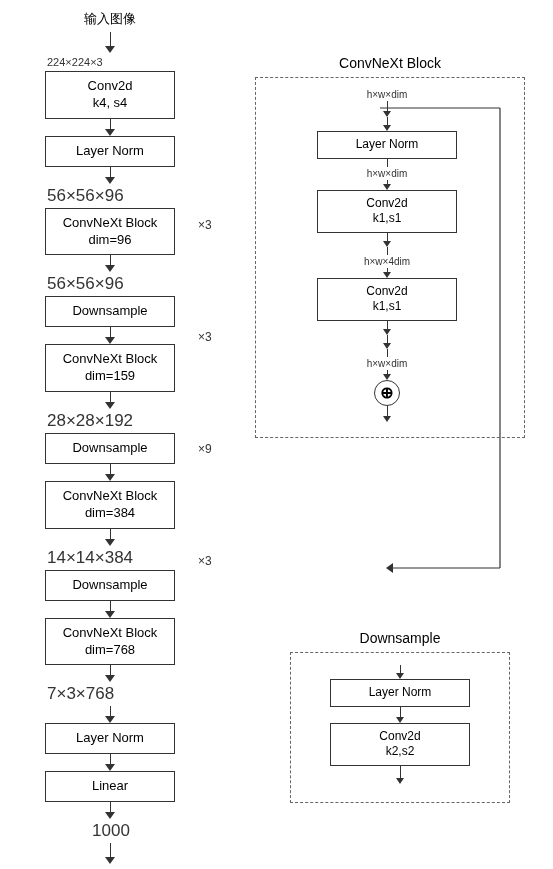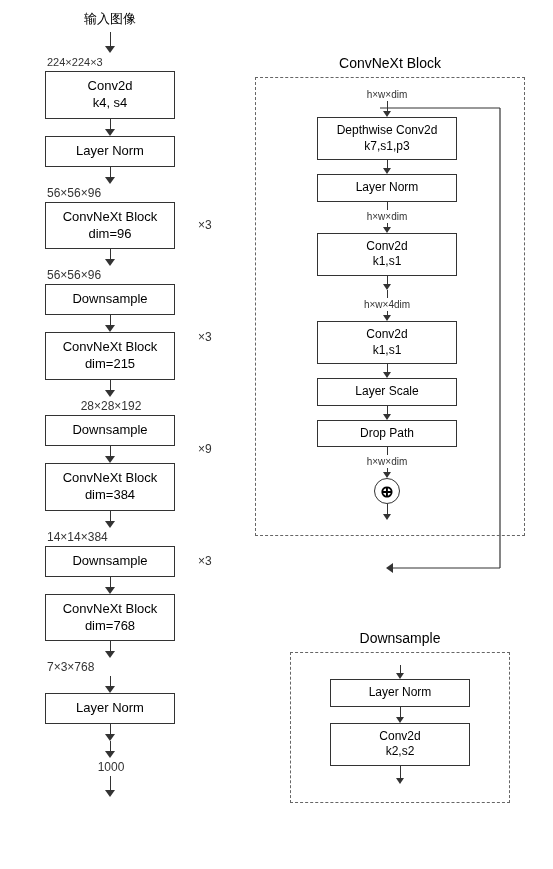--- a/index.html
+++ b/index.html
@@ -49,21 +49,21 @@
     .arrow-tip {
       width: 0;
       height: 0;
       border-left: 5px solid transparent;
       border-right: 5px solid transparent;
       border-top: 7px solid #333;
       margin: 0 auto;
     }
 
     .dim-label {
-      font-size: 12px;
+      font-size: 17px;
       color: #333;
       text-align: left;
       width: 100%;
       padding-left: 2px;
       margin: 2px 0;
     }
 
     .right-col {
       display: flex;
       flex-direction: column;
@@ -180,27 +180,27 @@
 
     <div class="node">
       <div>Downsample</div>
     </div>
 
     <div class="arrow-down" style="height:10px;"></div>
     <div class="arrow-tip"></div>
 
     <div class="node">
       <div>ConvNeXt Block</div>
-      <div>dim=215</div>
-    </div>
-
-    <div class="arrow-down" style="height:10px;"></div>
-    <div class="arrow-tip"></div>
-
-    <div class="dim-label" style="width:130px; text-align:center;">28×28×192</div>
+      <div>dim=159</div>
+    </div>
+
+    <div class="arrow-down" style="height:10px;"></div>
+    <div class="arrow-tip"></div>
+
+    <div class="dim-label" style="width:130px; text-align:left;">28×28×192</div>
 
     <div class="node">
       <div>Downsample</div>
     </div>
 
     <div class="arrow-down" style="height:10px;"></div>
     <div class="arrow-tip"></div>
 
     <div class="node">
       <div>ConvNeXt Block</div>
@@ -233,20 +233,23 @@
     <div class="arrow-down" style="height:10px;"></div>
     <div class="arrow-tip"></div>
 
     <div class="node">
       <div>Layer Norm</div>
     </div>
 
     <div class="arrow-down" style="height:10px;"></div>
     <div class="arrow-tip"></div>
 
+    <div class="node">
+      <div>Linear</div>
+    </div>
 
     <div class="arrow-down" style="height:10px;"></div>
     <div class="arrow-tip"></div>
 
     <div class="dim-label" style="width:130px; text-align:center;">1000</div>
 
     <div class="arrow-down" style="height:14px;"></div>
     <div class="arrow-tip"></div>
   </div>
 
@@ -258,24 +261,20 @@
   <div style="position:absolute; left:255px; top:55px; width:270px;">
     <div style="font-size:14px; text-align:center; margin-bottom:6px;">ConvNeXt Block</div>
     <div style="border: 1.5px dashed #666; padding: 10px 6px 15px 0;">
       <div class="right-col">
 
         <div class="small-dim">h×w×dim</div>
 
         <div class="v-line" style="height:10px;"></div>
         <div class="v-arr"></div>
 
-        <div class="right-node">
-          <div>Depthwise Conv2d</div>
-          <div>k7,s1,p3</div>
-        </div>
 
         <div class="v-line" style="height:8px;"></div>
         <div class="v-arr"></div>
 
         <div class="right-node">
           <div>Layer Norm</div>
         </div>
 
         <div class="v-line" style="height:8px;"></div>
         <div class="small-dim">h×w×dim</div>
@@ -297,30 +296,24 @@
         <div class="v-arr"></div>
 
         <div class="right-node">
           <div>Conv2d</div>
           <div>k1,s1</div>
         </div>
 
         <div class="v-line" style="height:8px;"></div>
         <div class="v-arr"></div>
 
-        <div class="right-node">
-          <div>Layer Scale</div>
-        </div>
-
-        <div class="v-line" style="height:8px;"></div>
-        <div class="v-arr"></div>
-
-        <div class="right-node">
-          <div>Drop Path</div>
-        </div>
+
+        <div class="v-line" style="height:8px;"></div>
+        <div class="v-arr"></div>
+
 
         <div class="v-line" style="height:8px;"></div>
         <div class="small-dim">h×w×dim</div>
         <div class="v-line" style="height:4px;"></div>
         <div class="v-arr"></div>
 
         <div class="plus-circle">⊕</div>
 
         <div class="v-line" style="height:10px;"></div>
         <div class="v-arr"></div>

